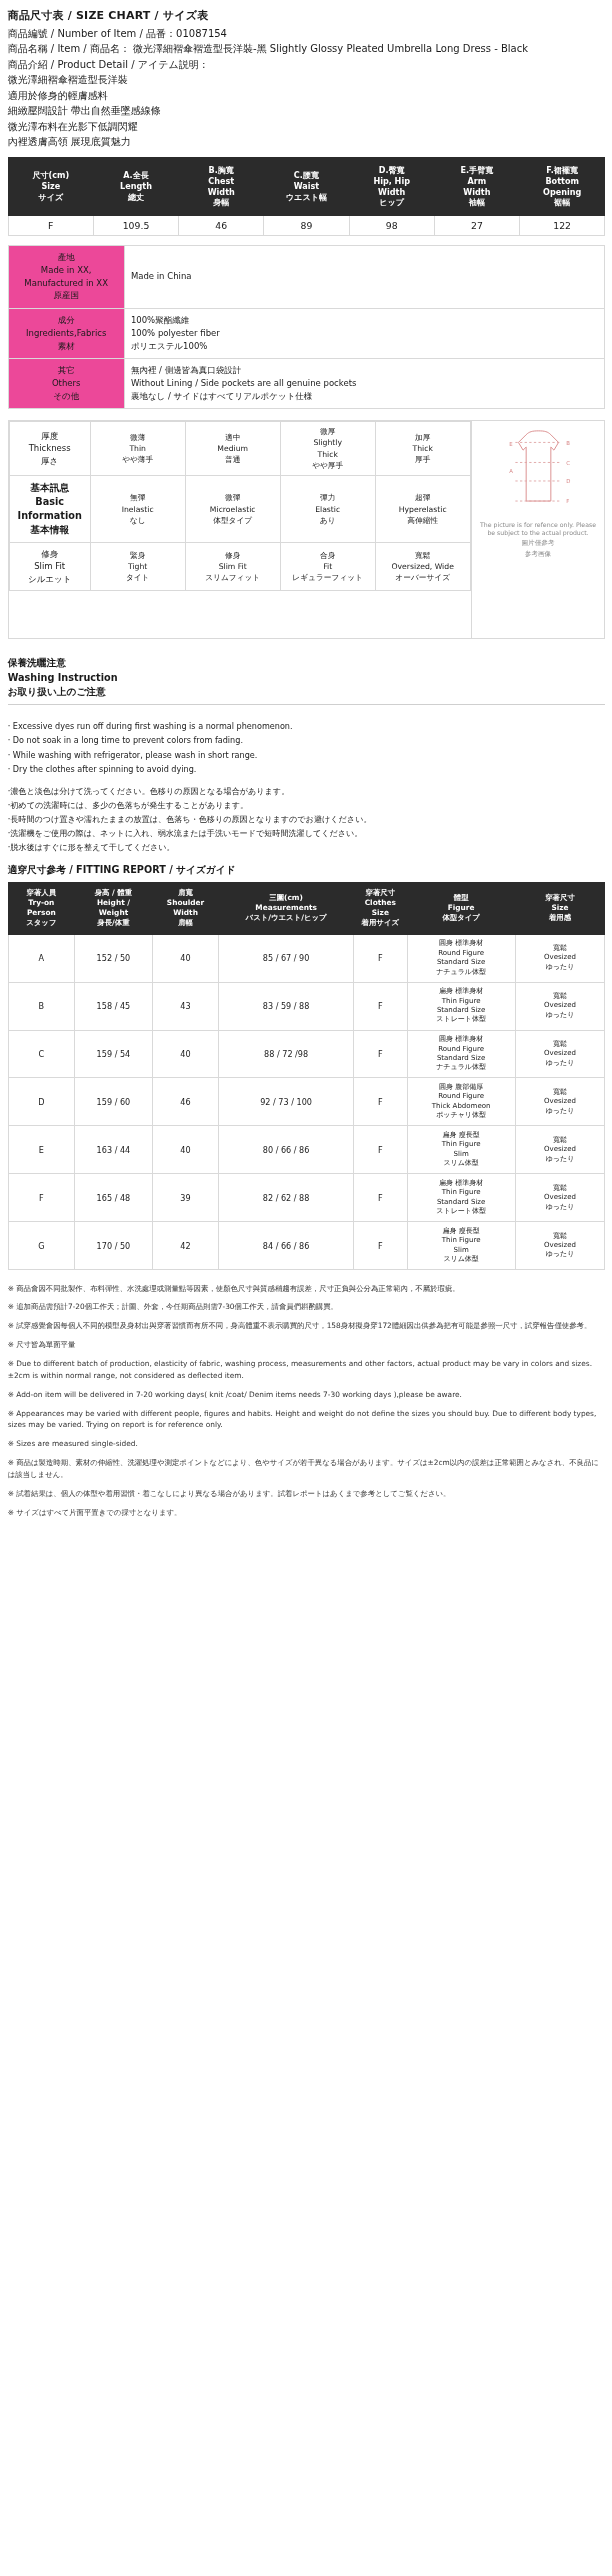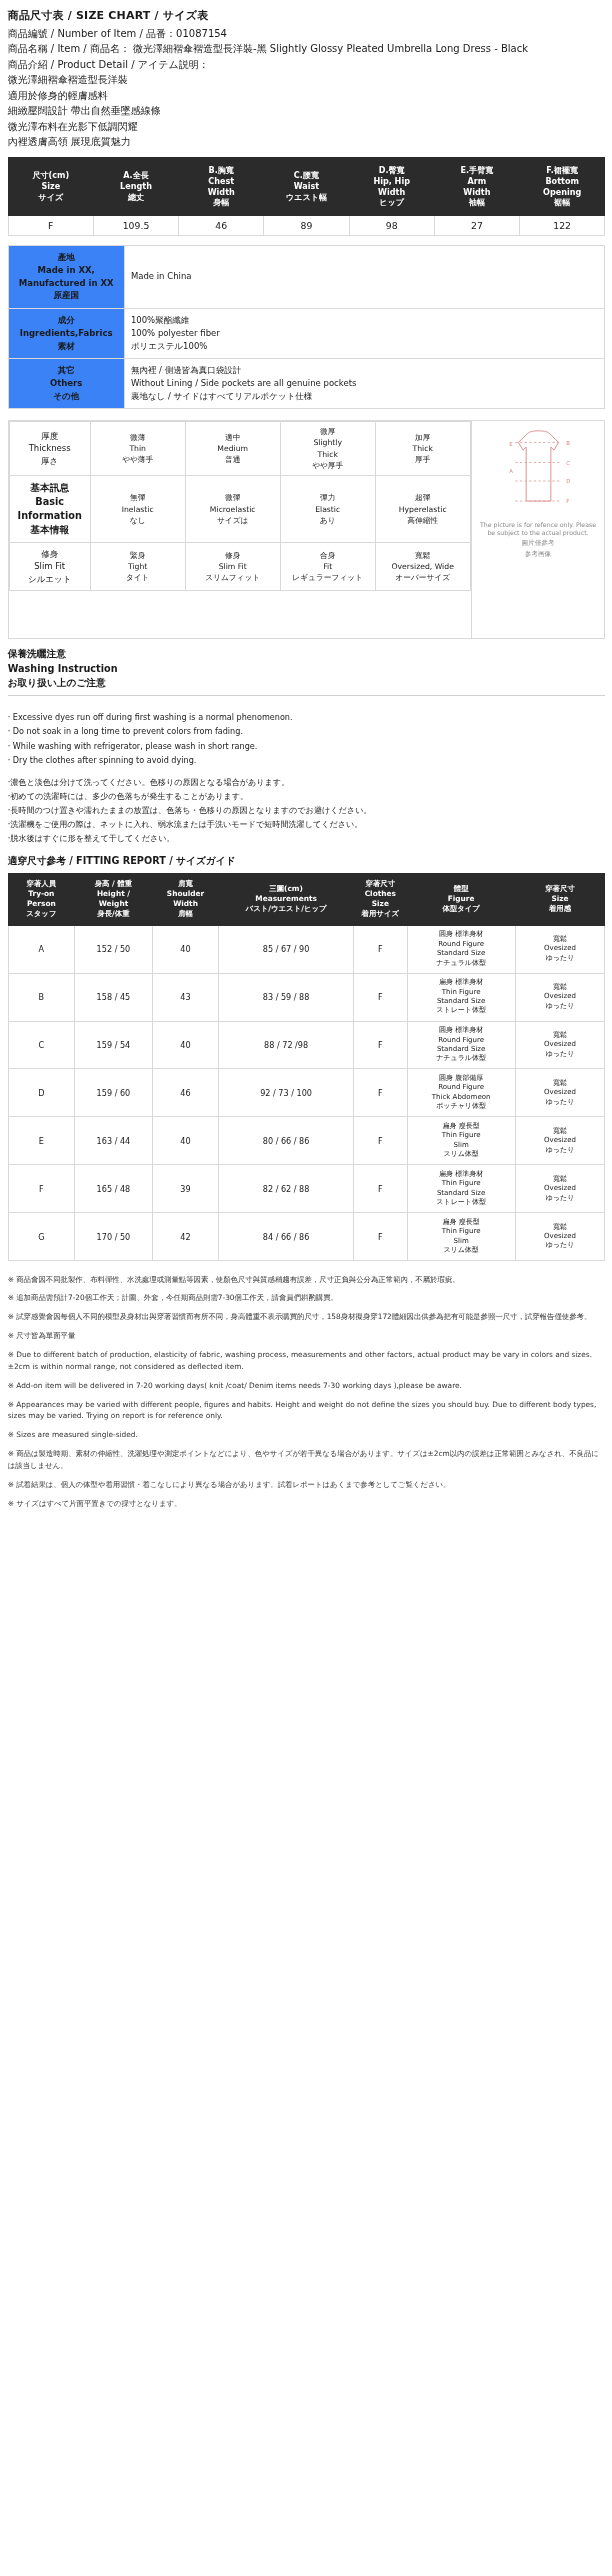--- a/index.html
+++ b/index.html
@@ -49,22 +49,21 @@
   .info-table td {
     border: 0.8px solid #d9d9d9;
     padding: 5.4px 6.2px;
     font-size: 8.5px;
     line-height: 1.5;
     vertical-align: middle;
   }
   .info-table td.label {
     width: 116px;
     text-align: center;
-    background: #3b82f6;
-    font-weight: bold;
+    background: #ec4899;
   }
   .info-table td.value { text-align: left; }
 
   
   .basic-wrap { margin-top: 11px; display: flex; border: 0.8px solid #d9d9d9; }
   .basic-left { width: 462px; }
   .basic-left table { width: 100%; table-layout: fixed; }
   .basic-left td {
     border: 0.8px solid #d9d9d9;
     text-align: center;
@@ -92,21 +91,21 @@
     margin-top: 3.1px;
     padding: 0 3.1px;
   }
   .fig-note-cn { font-size: 6.6px; color: #8a8a8a; margin-top: 1.5px; }
   .dot {
     width: 5.4px; height: 5.4px; border-radius: 50%;
     background: #111; display: inline-block;
   }
 
   
-  .wash-box { margin-top: 8px; }
+  .wash-box { margin-top: 17px; }
   .wash-title { font-size: 9.7px; font-weight: bold; line-height: 1.5; }
   .wash-rule { border: none; border-top: 0.8px solid #cfcfcf; margin: 4.6px 0 6.2px 0; }
   .wash-list { font-size: 8.1px; line-height: 1.75; }
   .wash-list p { margin: 0 0 0 0; }
   .wash-gap { height: 7.7px; }
 
   
   .fit-title { margin-top: 10px; font-size: 9.7px; font-weight: bold; }
   .fit-table { margin-top: 4.6px; table-layout: fixed; }
   .fit-table th {
@@ -248,21 +247,21 @@
 Information
 基本情報</td>
             <td>
               <span style="white-space: pre-line;">無彈
 Inelastic
 なし</span>
             </td>
             <td>
               <span style="white-space: pre-line;">微彈
 Microelastic
-サイズは</span>
+体型タイプ</span>
             </td>
             <td>
               <span style="white-space: pre-line;">彈力
 Elastic
 あり</span>
             </td>
             <td>
               <span style="white-space: pre-line;">超彈
 Hyperelastic
 高伸縮性</span>

